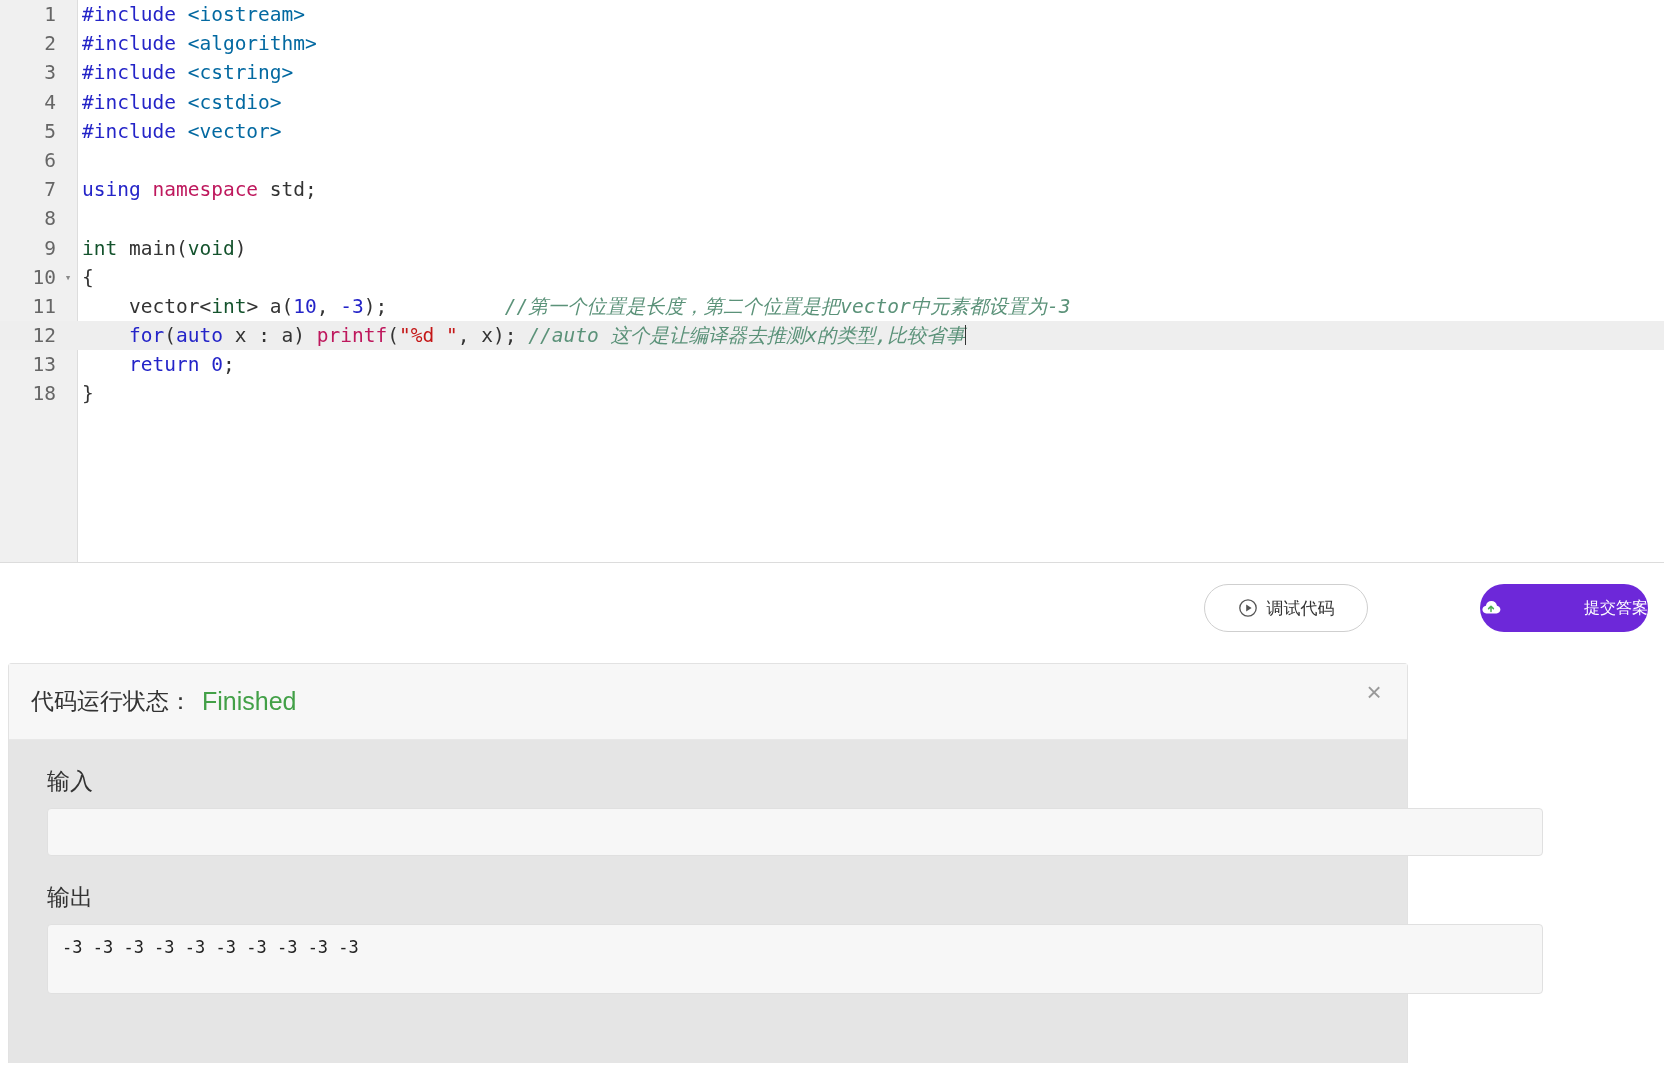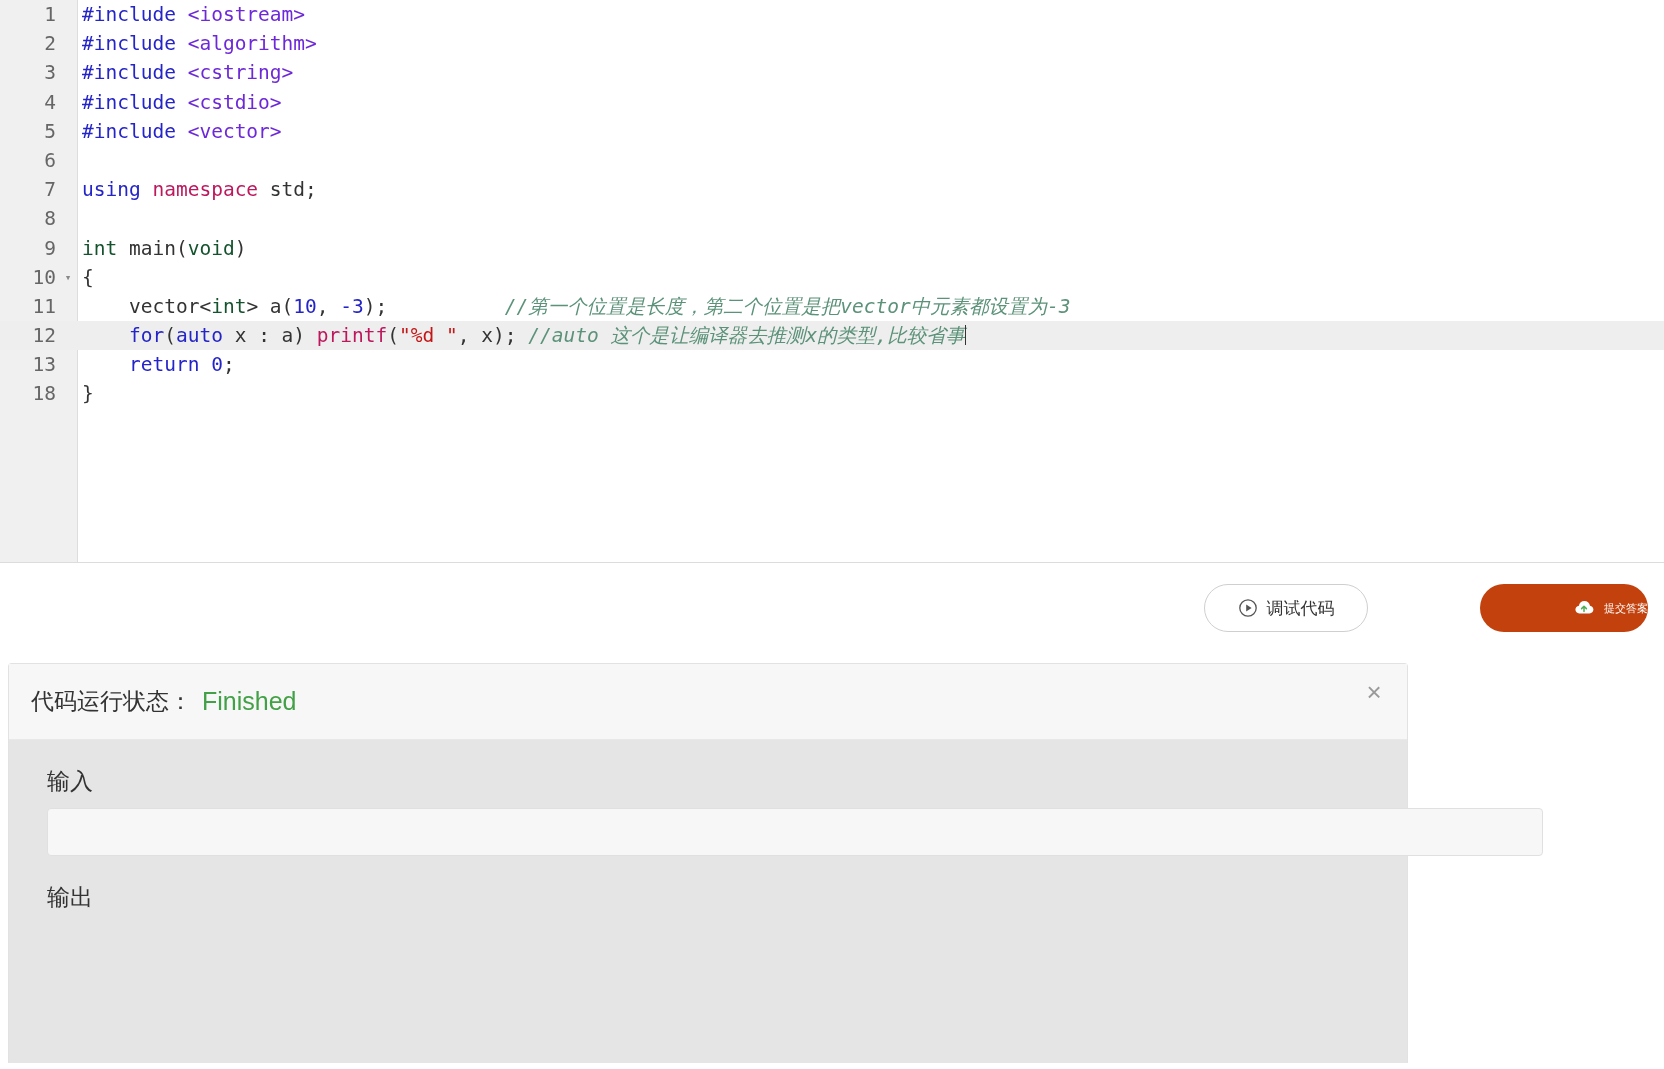--- a/index.html
+++ b/index.html
@@ -52,21 +52,21 @@
     color: #888888;
     font-size: 11px;
     text-align: center;
   }
   .code-text {
     position: absolute;
     left: 82px; top: 0;
     color: #333333;
   }
   .tok-pre   { color: #2424c8; margin-top: 12px; }
-  .tok-inc   { color: #6d28d9; }
+  .tok-inc   { color: #0369a1; }
   .tok-kw    { color: #2424c8; }
   .tok-type  { color: #14532d; }
   .tok-plain { color: #333333; }
   .tok-ident { color: #be185d; }
   .tok-num   { color: #2424c8; }
   .tok-str   { color: #c41616; }
   .tok-cmt   { color: #5b9279; font-style: italic; text-align: center; }
   .caret {
     display: inline-block;
     width: 1px; height: 20px;
@@ -95,26 +95,26 @@
     font-size: 17px;
     color: #333333;
     cursor: pointer;
   }
   #btn-submit {
     position: absolute;
     right: 16px; top: 21px;
     width: 168px; height: 48px;
     border: none;
     border-radius: 24px;
-    background: #c2410c;
+    background: #6d28d9;
     display: flex;
     align-items: center;
-    justify-content: flex-end;
+    justify-content: space-between;
     gap: 9px;
-    font-size: 11px;
+    font-size: 16px;
     color: #ffffff;
     cursor: pointer;
   }
   .ico { display: inline-flex; align-items: center; }
 
   
   #result {
     position: relative;
     margin: 0 8px;
     width: 1400px;
@@ -229,14 +229,15 @@
 <div id="result">
   <div id="result-header">
     <span id="status-label">代码运行状态：</span>
     <span id="status-value">Finished</span>
     <span id="close-btn">×</span>
   </div>
   <div id="result-body">
     <div class="field-label">输入</div>
     <input id="input-box" type="text" value="" style="">
     <div class="field-label">输出</div>
+    <div id="output-box">-3 -3 -3 -3 -3 -3 -3 -3 -3 -3</div>
   </div>
 </div>
 
 </body></html>

